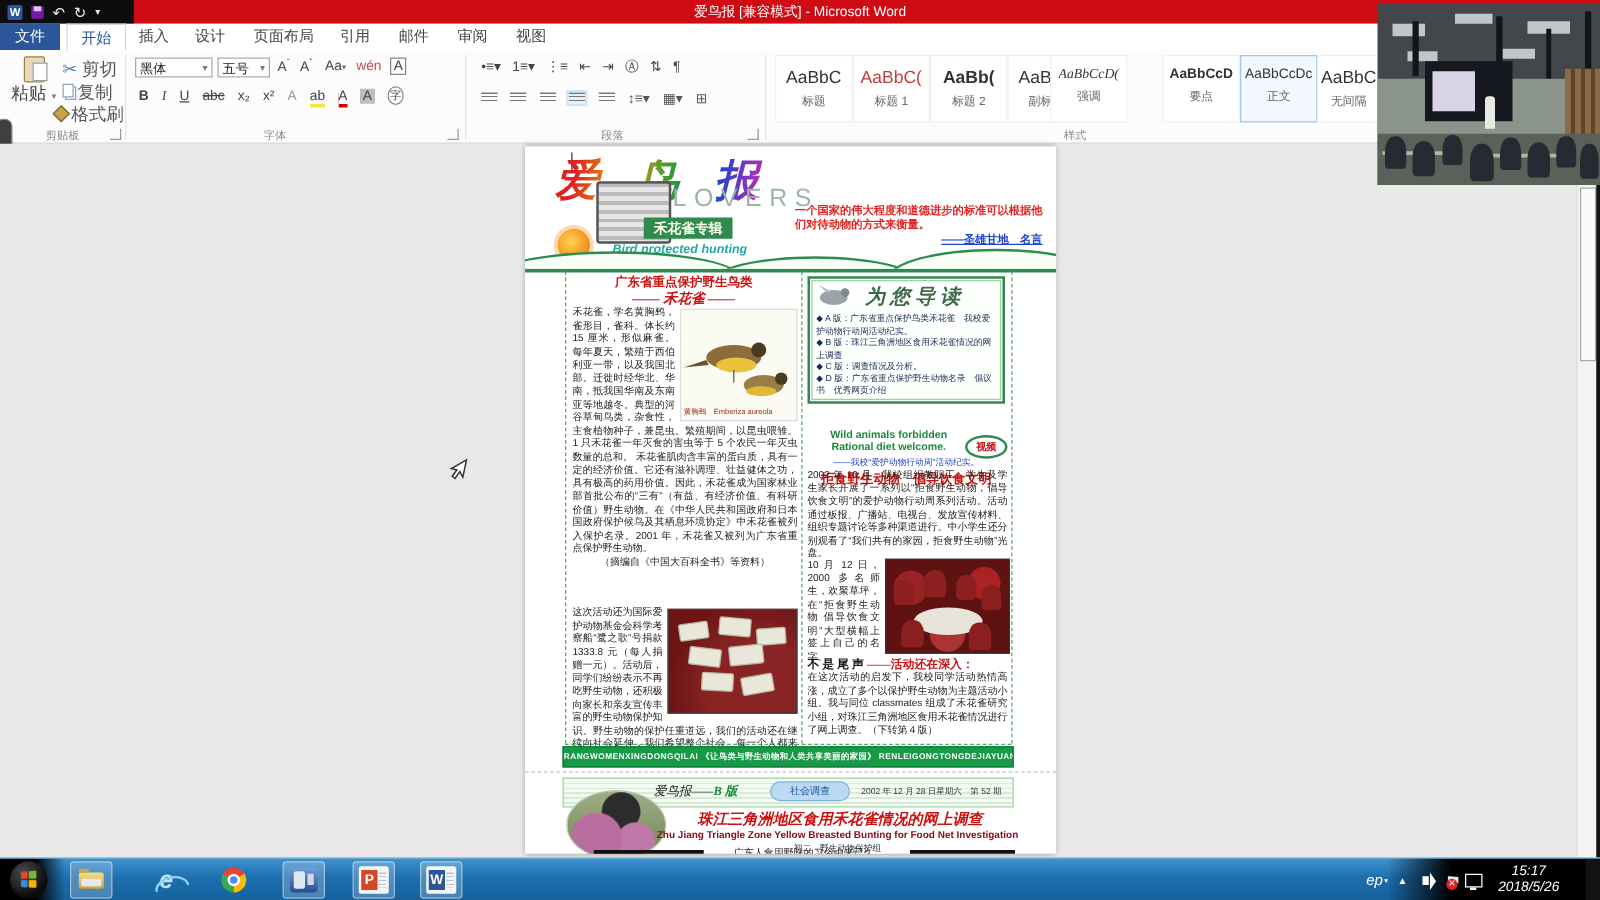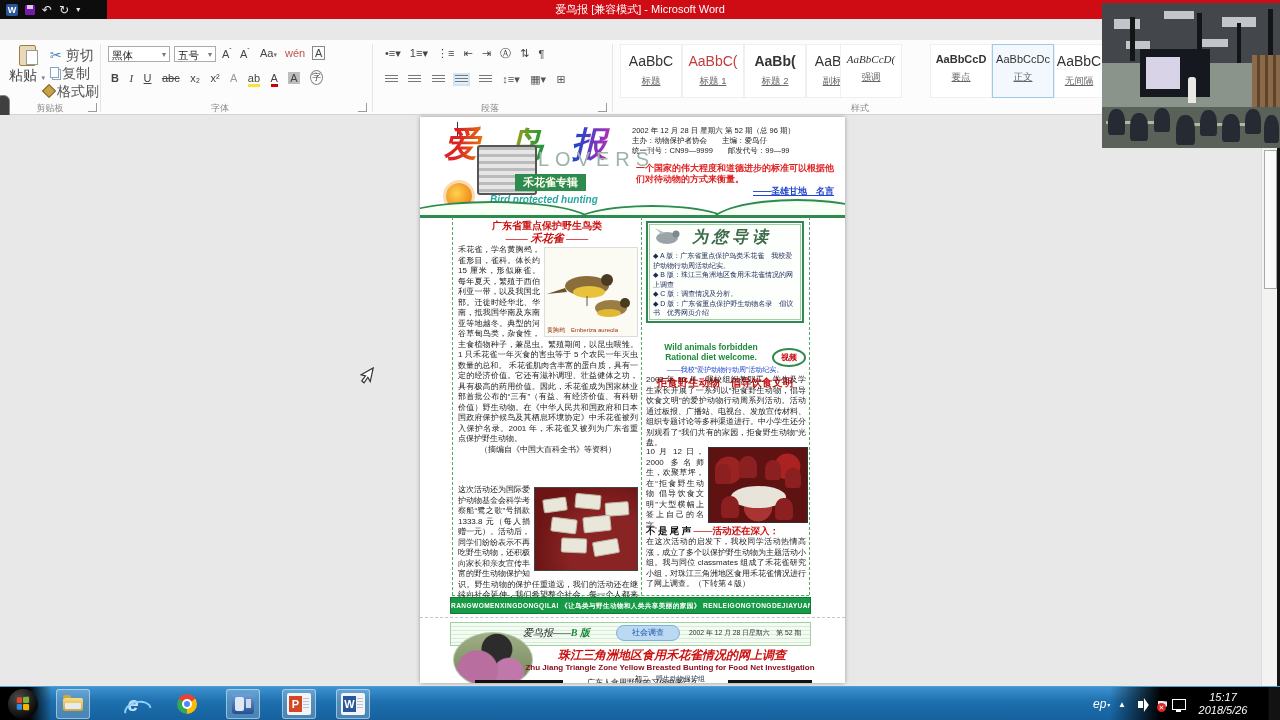--- a/index.html
+++ b/index.html
@@ -33,21 +33,21 @@
   .ic-brush{display:inline-block;width:8px;height:8px;background:#c8a24a;border:1px solid #7e6224;transform:rotate(45deg);margin-right:3px;}
   .combo{position:absolute;height:16px;border:1px solid #ababab;background:#fff;font-size:10.5px;color:#222;
          line-height:16px;padding:0 3px;box-sizing:border-box;}
   .combo .dd{float:right;color:#777;font-size:8px;}
   .fbtn{display:inline-block;font-size:11px;color:#444;margin:0 3px;vertical-align:middle;}
   .fent{position:absolute;font-size:11px;color:#444;}
   .al{display:inline-block;width:13px;height:9px;margin:0 3px;background:repeating-linear-gradient(#777 0 1px,transparent 1px 3px);}
   .al.sel{outline:2px solid #cde6f7;background-color:#e4f1fb;}
   .stylebox{position:absolute;top:4px;width:60px;height:52px;border:1px solid #efefef;background:#fff;text-align:center;cursor:default;}
   .stylebox .prev{font-size:14px;color:#333;margin-top:8px;white-space:nowrap;overflow:hidden;}
-  .stylebox .nm{font-size:9.5px;color:#666;margin-top:6px;white-space:nowrap;text-decoration:underline;}
+  .stylebox .nm{font-size:9.5px;color:#666;margin-top:6px;white-space:nowrap;}
   .st-red .prev{color:#c23b3b;}
   .st-it .prev{font-style:italic;font-family:"Liberation Serif",serif;}
   .st-b .prev{font-weight:bold;}
   .st-sel{border:1px solid #9ecae8;background:#f2f8fd;}
   
   #docarea{left:0;top:115px;width:1280px;height:571px;background:#e8e8e8;}
   #page{left:420px;top:2px;width:425px;height:566px;background:#fff;box-shadow:0 0 4px rgba(0,0,0,.35);overflow:hidden;}
   .dashv{position:absolute;width:0;border-left:1px dashed #55a868;}
   .dashh{position:absolute;height:0;border-top:1px dashed #55a868;}
   #wordart{left:24px;top:4px;font-size:35px;font-weight:800;font-style:italic;letter-spacing:10px;
@@ -160,20 +160,31 @@
     <div class="abs" id="title-text">爱鸟报 [兼容模式] - Microsoft Word</div>
     <div class="abs" id="qat">
       <span id="word-logo">W</span>
       <span id="save-ic"></span>
       <span class="qat-ic">↶</span>
       <span class="qat-ic">↻</span>
       <span class="qat-ic" style="font-size:8px">▾</span>
     </div>
   </div>
 
+  <div class="abs" id="tabrow">
+    <div class="tab" id="tab-file">文件</div>
+    <div class="tab" id="tab-home" style="left:53px;width:48px;">开始</div>
+    <div class="tab" style="left:105px;width:36px;">插入</div>
+    <div class="tab" style="left:150px;width:36px;">设计</div>
+    <div class="tab" style="left:196px;width:62px;">页面布局</div>
+    <div class="tab" style="left:266px;width:36px;">引用</div>
+    <div class="tab" style="left:313px;width:36px;">邮件</div>
+    <div class="tab" style="left:360px;width:36px;">审阅</div>
+    <div class="tab" style="left:407px;width:36px;">视图</div>
+  </div>
 
   <div class="abs" id="ribbon">
 
     <div class="abs" style="left:8px;top:5px;width:38px;text-align:center;">
       <span class="ic-paste" style="display:block"></span>
       <span class="smallbtn" style="position:static;color:#444">粘贴</span>
       <span style="font-size:7px;color:#777">▾</span>
     </div>
     <div class="smallbtn" style="left:50px;top:7px;"><span class="ic-cut">✂</span> <span>剪切</span></div>
     <div class="smallbtn" style="left:50px;top:25px;"><span class="ic-copy"></span><span>复制</span></div>
@@ -270,25 +281,20 @@
   <div class="abs" id="docarea">
     <div class="abs" id="page">
 
       <div class="abs" style="left:37px;top:5px;width:1px;height:15px;background:#333;"></div>
       <div class="abs" id="wordart">爱 鸟 报</div>
       <div class="abs" id="kbimg"></div>
       <div class="abs" id="lovers">LOVERS</div>
       <div class="abs" id="badge">禾花雀专辑</div>
       <div class="abs" id="sun"></div>
       <div class="abs" id="mh-en">Bird protected hunting</div>
-      <div class="abs" style="left:212px;top:9px;width:205px;">
-        <div class="publine">2002 年 12 月 28 日 星期六 第 52 期（总 96 期）</div>
-        <div class="publine">主办：动物保护者协会　　主编：爱鸟仔</div>
-        <div class="publine">统一刊号：CN99—9999　　邮发代号：99—99</div>
-      </div>
       <div class="abs" id="slogan">
         <span>一个国家的伟大程度和道德进步的标准可以根据他们对待动物的方式来衡量。</span>
         <div id="slogan-by" class="blue-u">——圣雄甘地　名言</div>
       </div>
       <div class="abs" id="hills">
         <div class="hill" style="left:-30px;top:8px;width:200px;height:40px;"></div>
         <div class="hill" style="left:150px;top:12px;width:160px;height:36px;"></div>
         <div class="hill" style="left:290px;top:6px;width:170px;height:44px;"></div>
       </div>
 

